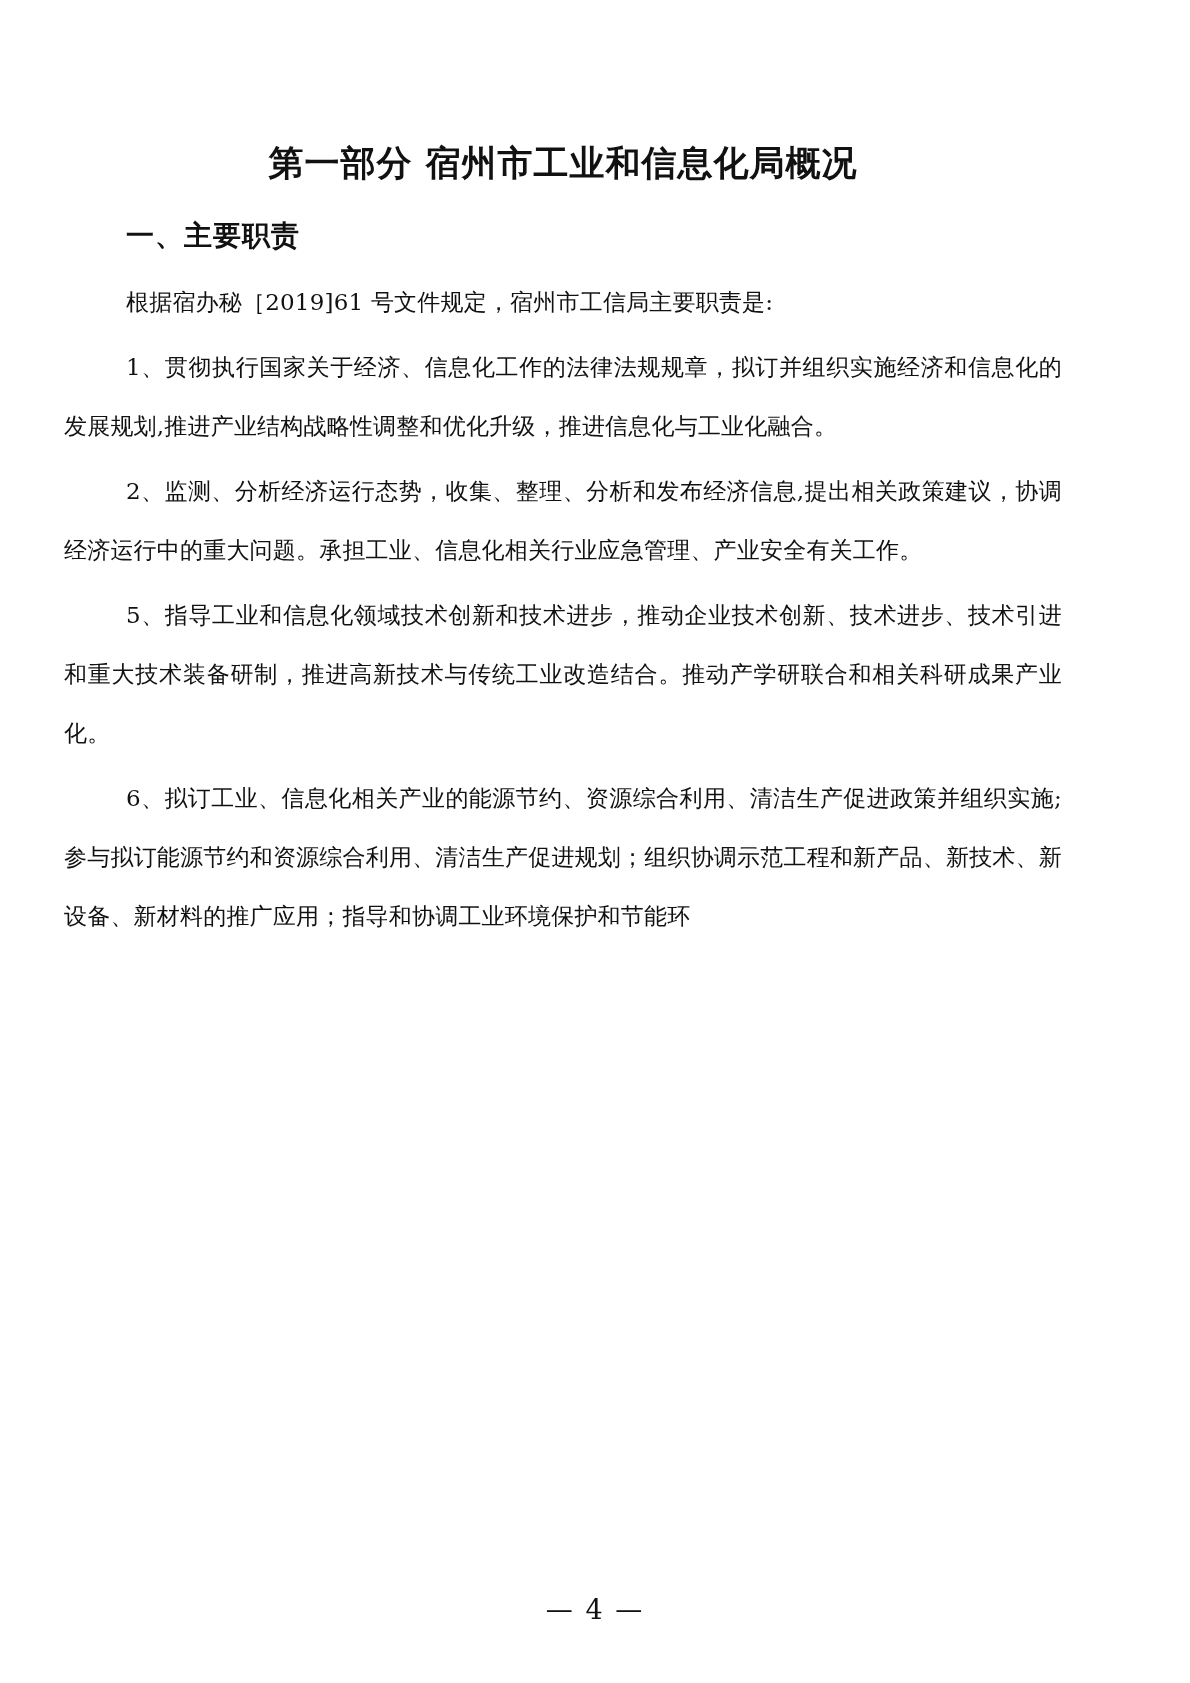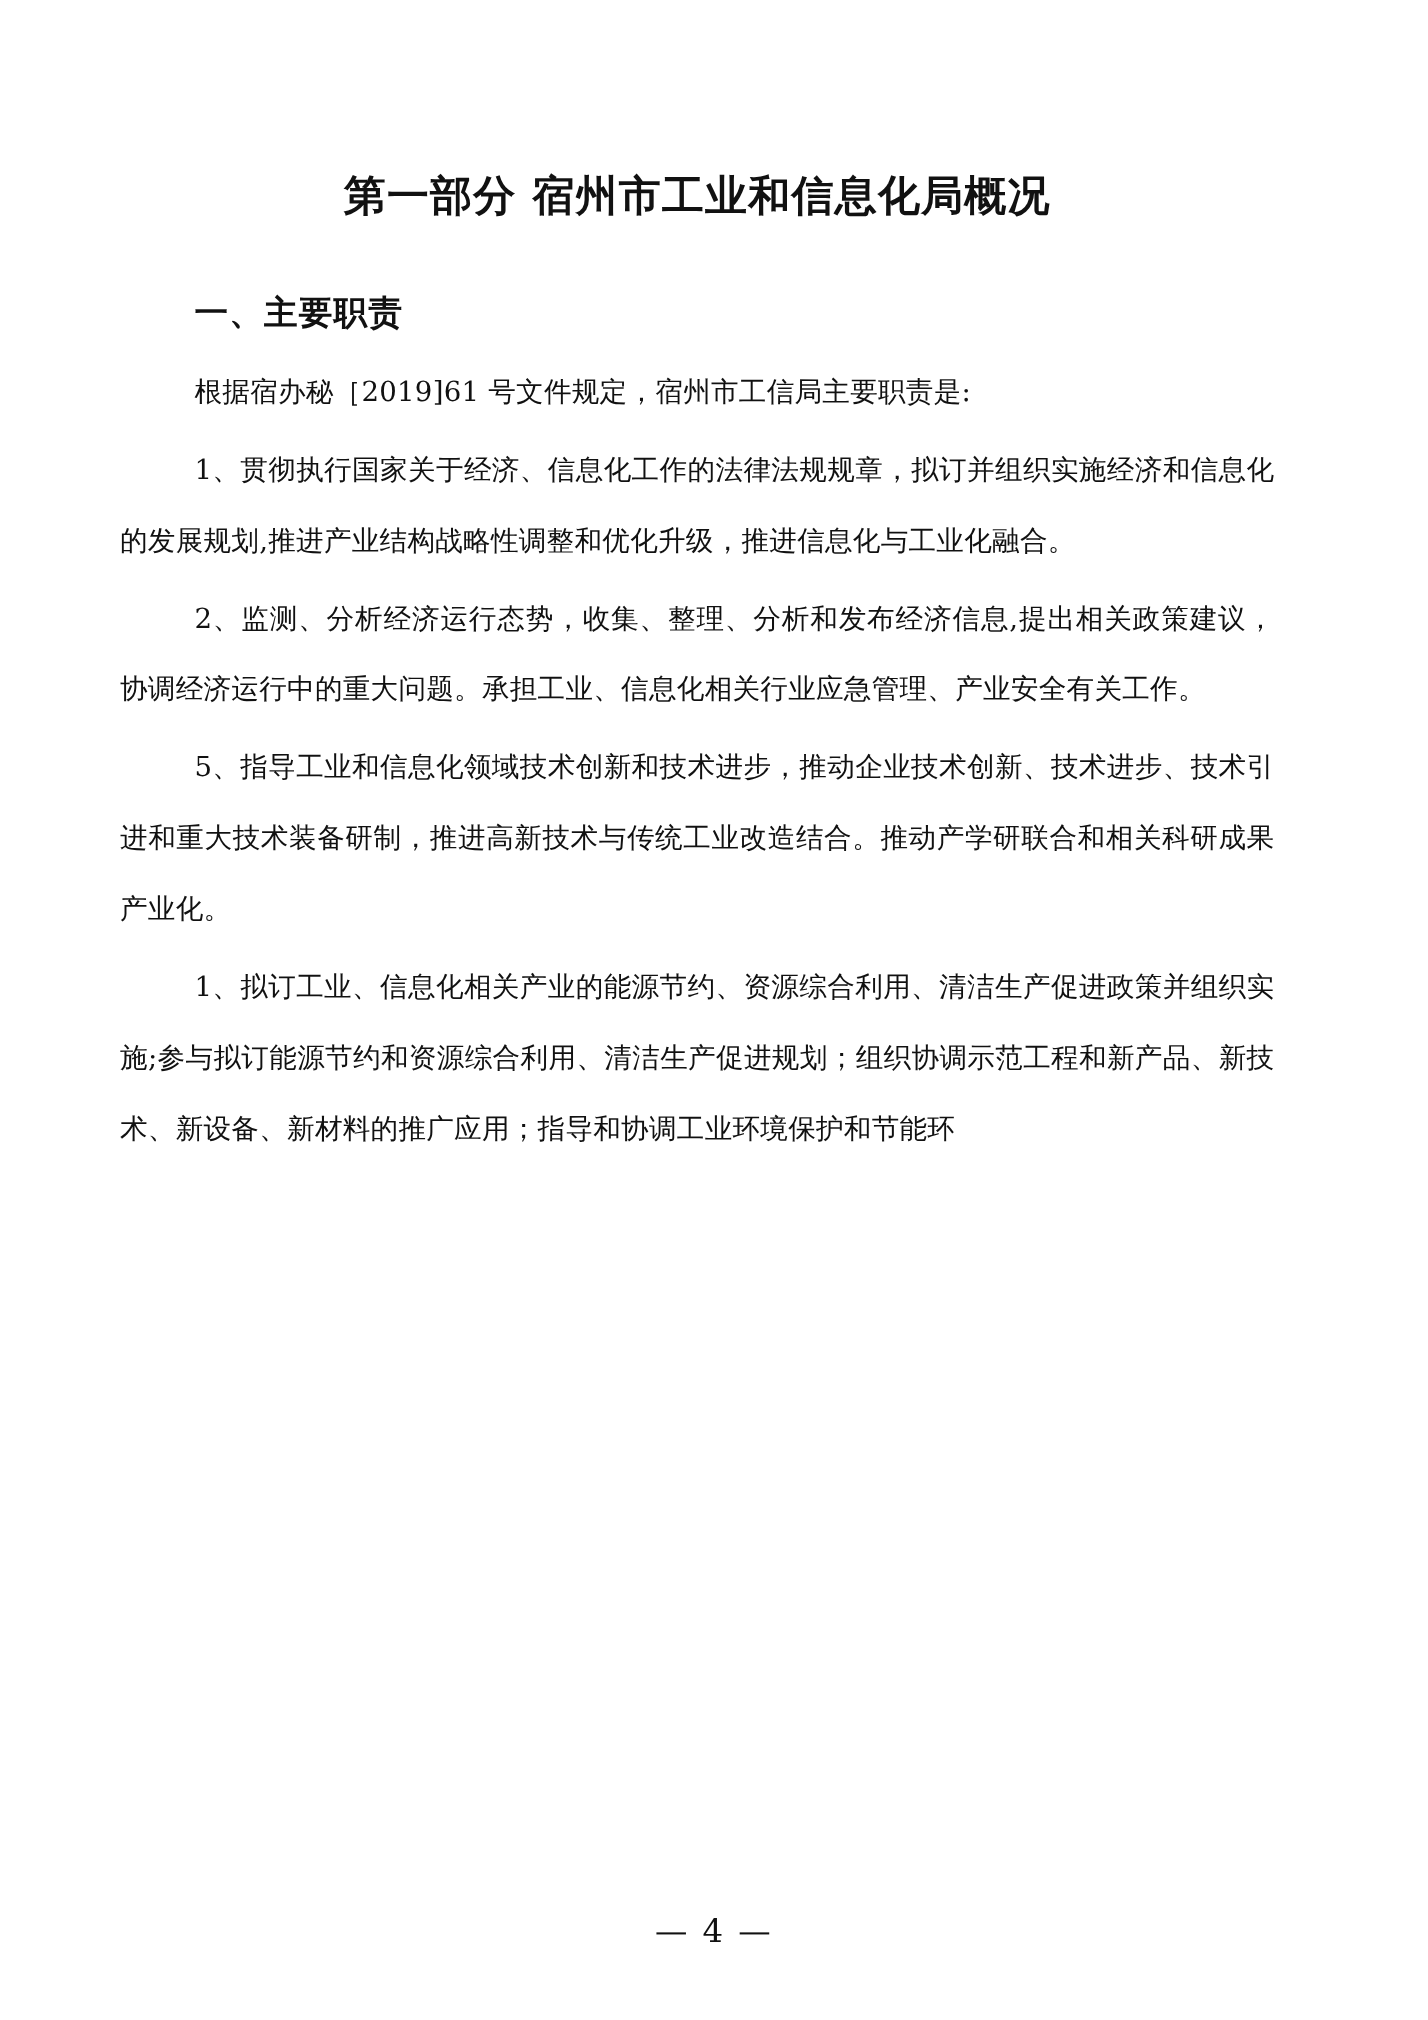--- a/index.html
+++ b/index.html
@@ -13,35 +13,35 @@
     font-family: "DejaVu Serif", "Liberation Serif", serif;
     color: #111111;
     position: relative;
     overflow: hidden;
   }
   .page {
     position: relative;
     width: 1190px;
     height: 1683px;
     box-sizing: border-box;
-    padding: 118px 128px 0 100px;
+    padding: 118px 128px 0 64px;
     border-radius: 13px;
   }
   .doc-title {
     text-align: center;
     font-size: 35px;
     font-weight: bold;
     letter-spacing: 1px;
     margin: 22px 0 0 0;
     font-family: "DejaVu Serif", "Liberation Serif", serif;
   }
   .section-heading {
     font-size: 28px;
     font-weight: bold;
-    margin: 55px 0 0 0;
+    margin: 30px 0 0 0;
     text-indent: 62px;
     letter-spacing: 1px;
   }
   .para {
     font-size: 23px;
     line-height: 59px;
     text-align: justify;
     text-justify: inter-ideograph;
     margin: 6px 0 0 0;
     text-indent: 62px;
@@ -67,16 +67,16 @@
 <div class="page">
 
   <h1 class="doc-title">第一部分 宿州市工业和信息化局概况</h1>
 
   <h2 class="section-heading">一、主要职责</h2>
 
   <p class="para first">根据宿办秘［2019]61 号文件规定，宿州市工信局主要职责是:</p>
   <p class="para">1、贯彻执行国家关于经济、信息化工作的法律法规规章，拟订并组织实施经济和信息化的发展规划,推进产业结构战略性调整和优化升级，推进信息化与工业化融合。</p>
   <p class="para">2、监测、分析经济运行态势，收集、整理、分析和发布经济信息,提出相关政策建议，协调经济运行中的重大问题。承担工业、信息化相关行业应急管理、产业安全有关工作。</p>
   <p class="para">5、指导工业和信息化领域技术创新和技术进步，推动企业技术创新、技术进步、技术引进和重大技术装备研制，推进高新技术与传统工业改造结合。推动产学研联合和相关科研成果产业化。</p>
-  <p class="para">1、拟订工业、信息化相关产业的能源节约、资源综合利用、清洁生产促进政策并组织实施;参与拟订能源节约和资源综合利用、清洁生产促进规划；组织协调示范工程和新产品、新技术、新设备、新材料的推广应用；指导和协调工业环境保护和节能环</p>
+  <p class="para">6、拟订工业、信息化相关产业的能源节约、资源综合利用、清洁生产促进政策并组织实施;参与拟订能源节约和资源综合利用、清洁生产促进规划；组织协调示范工程和新产品、新技术、新设备、新材料的推广应用；指导和协调工业环境保护和节能环</p>
 
   <div class="page-number">— 4 —</div>
 </div>
 
 </body></html>

